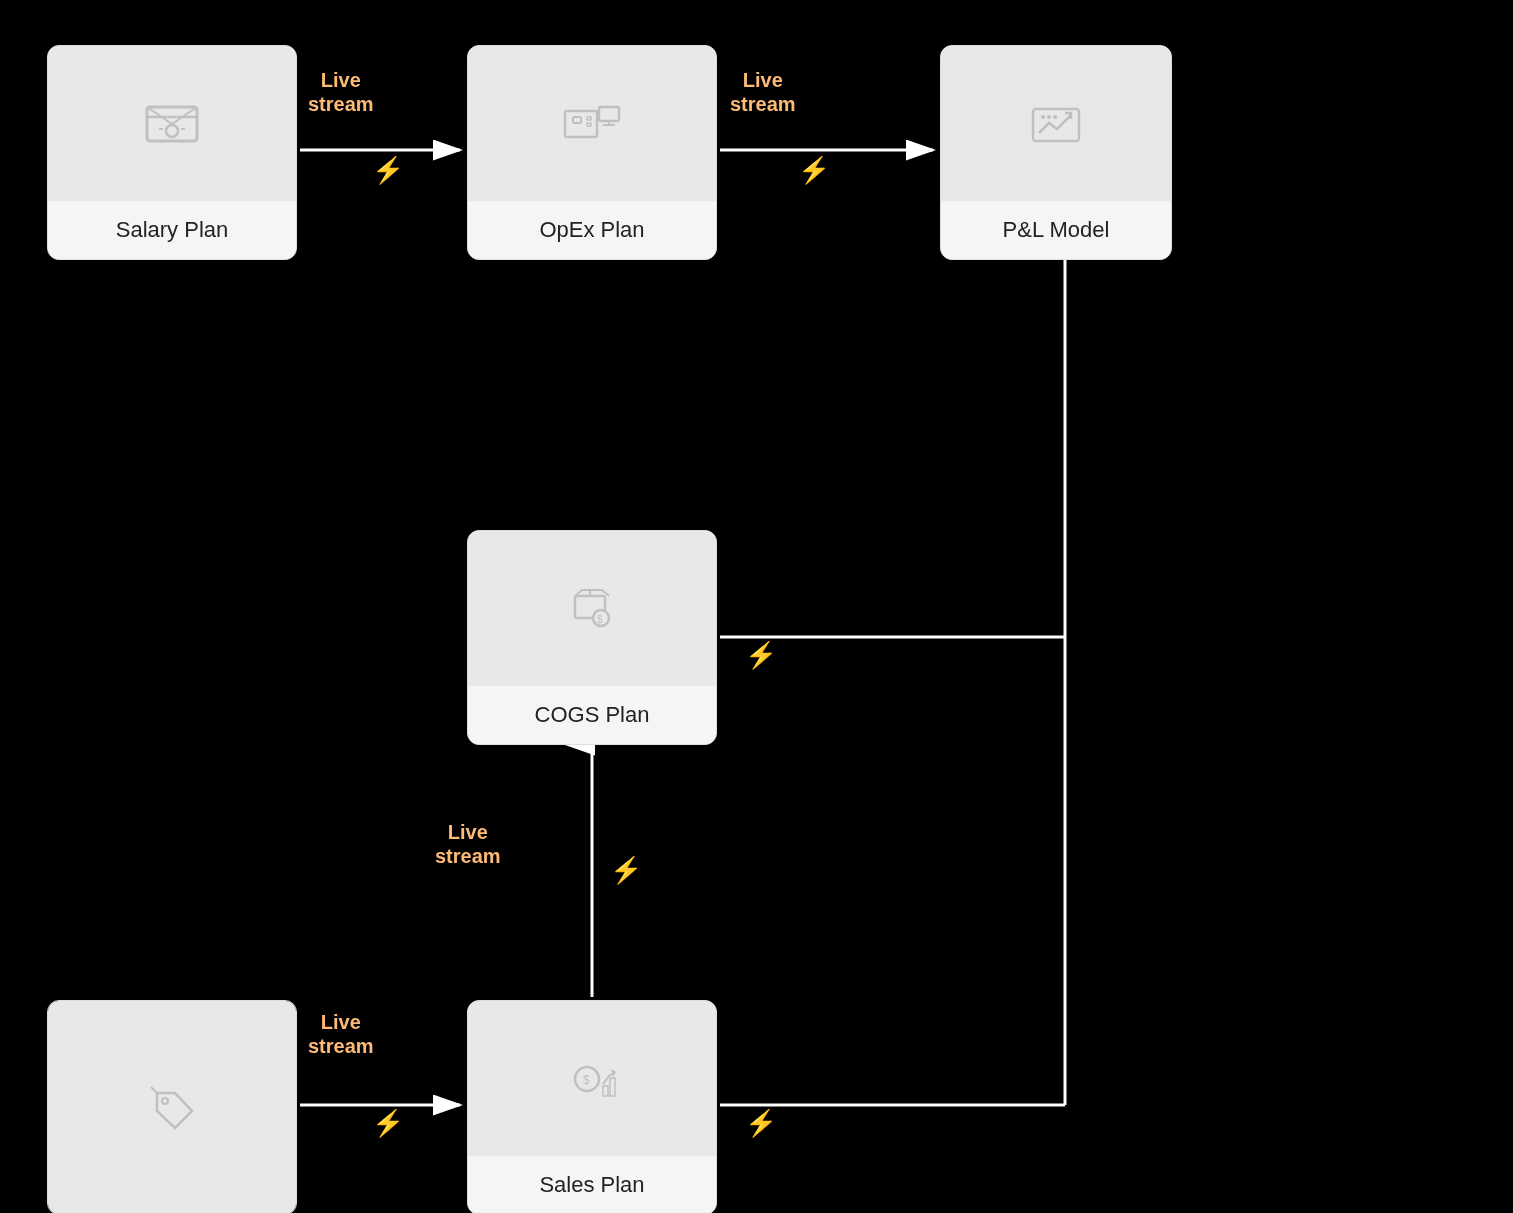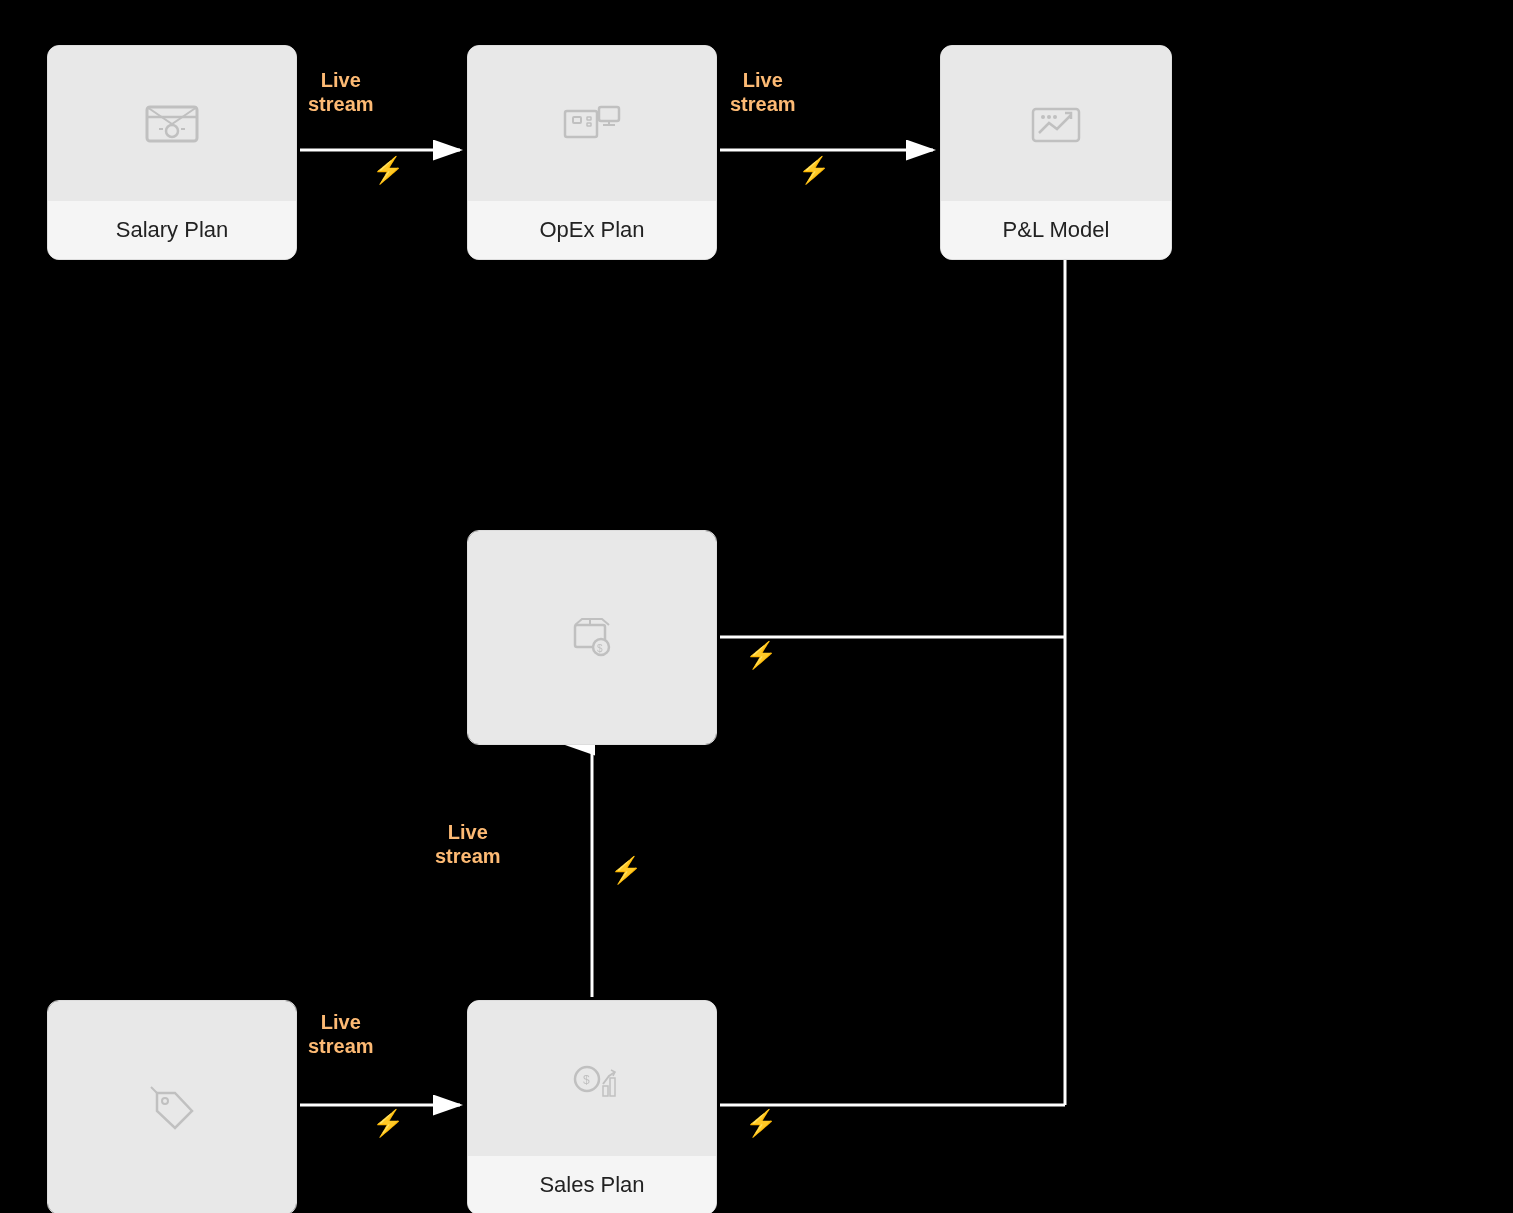--- a/index.html
+++ b/index.html
@@ -202,20 +202,23 @@
       <svg class="icon-svg" viewBox="0 0 70 70" fill="none" xmlns="http://www.w3.org/2000/svg">
 
         <rect x="18" y="22" width="30" height="22" rx="2" stroke="#999" stroke-width="2.5" fill="none"></rect>
         <polyline points="18,22 25,16 45,16 52,22" stroke="#999" stroke-width="2" fill="none"></polyline>
         <line x1="33" y1="16" x2="33" y2="22" stroke="#999" stroke-width="2"></line>
 
         <circle cx="44" cy="44" r="8" stroke="#999" stroke-width="2.5" fill="#e8e8e8"></circle>
         <text x="40" y="49" font-size="10" fill="#999" font-family="Arial">$</text>
       </svg>
     </div>
+    <div class="card-label-area">
+      <span class="card-label">COGS Plan</span>
+    </div>
   </div>
 
   <div class="card" style="left:47px; top:1000px; width:250px; height:215px;">
     <div class="card-icon-area">
       <svg class="icon-svg" viewBox="0 0 70 70" fill="none" xmlns="http://www.w3.org/2000/svg">
 
         <path d="M20 20 L20 38 L38 55 L55 38 L38 20 Z" stroke="#999" stroke-width="2.5" fill="none"></path>
         <circle cx="28" cy="28" r="3" stroke="#999" stroke-width="2" fill="none"></circle>
         <line x1="20" y1="20" x2="14" y2="14" stroke="#999" stroke-width="2"></line>
       </svg>

